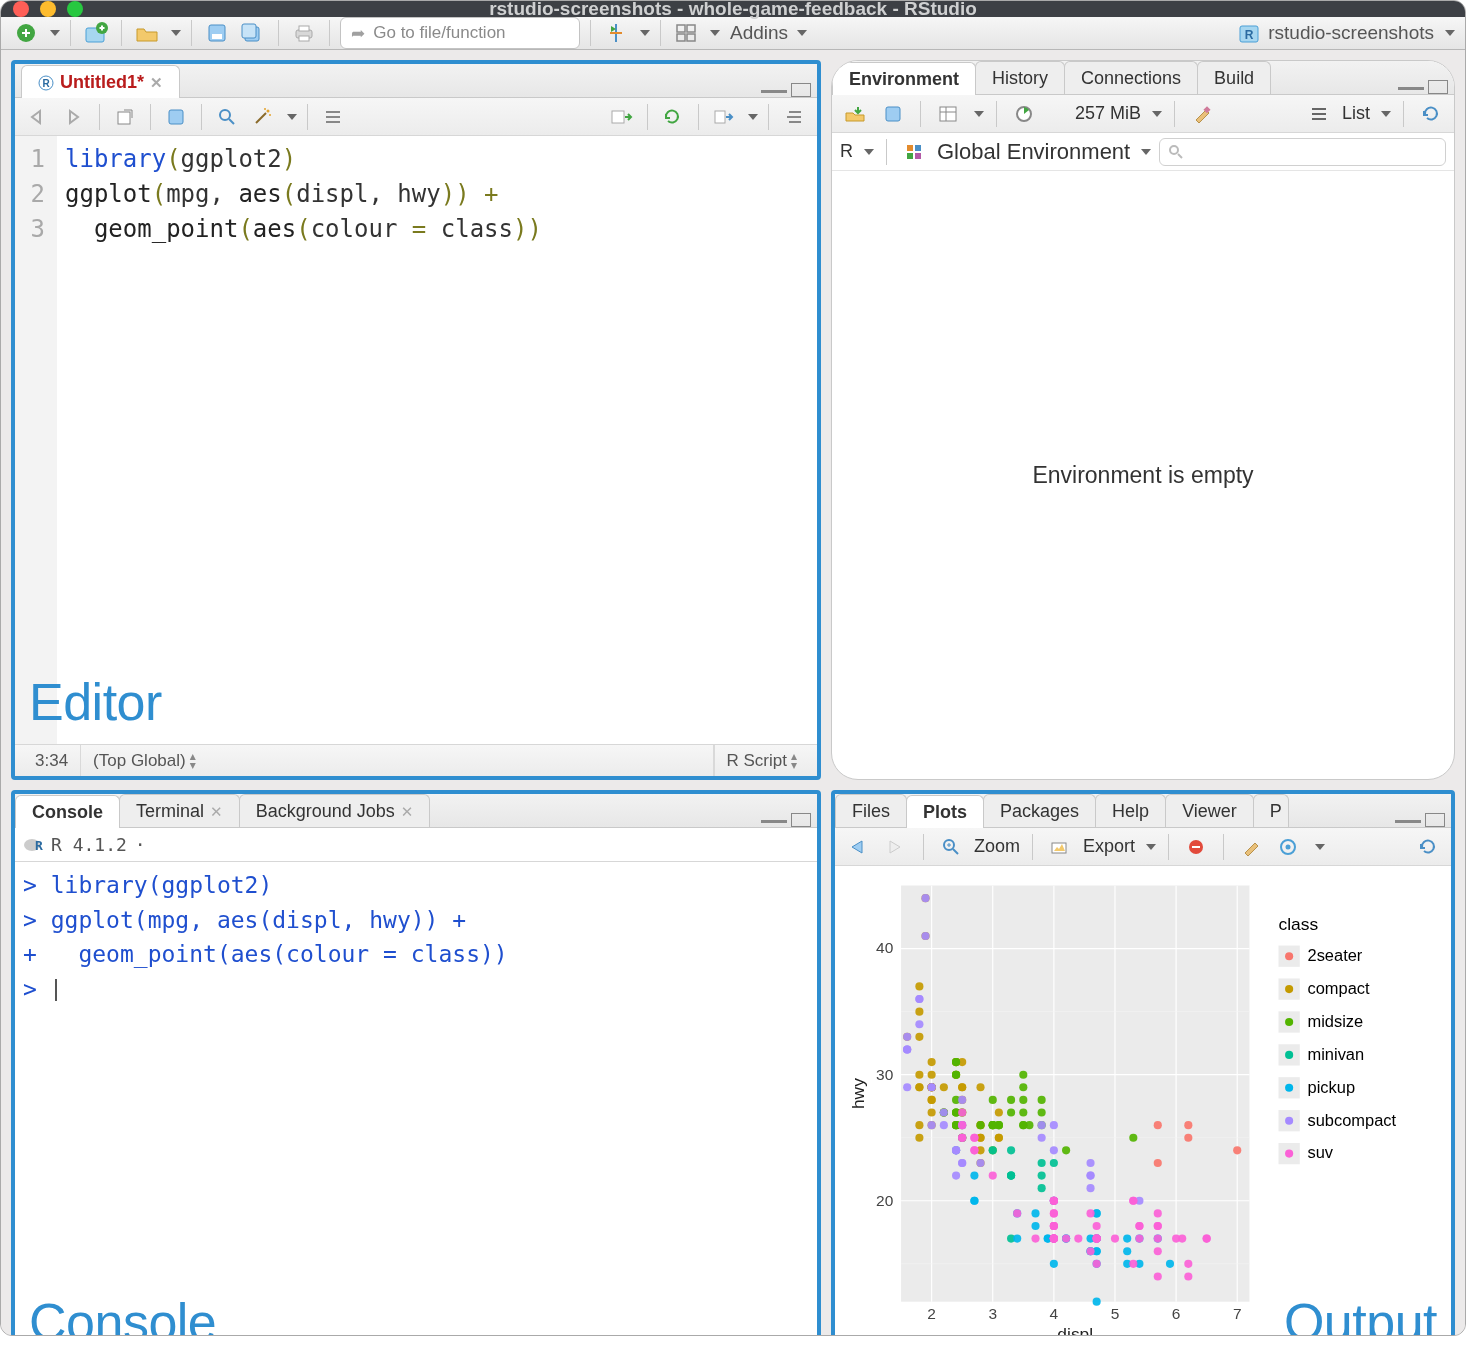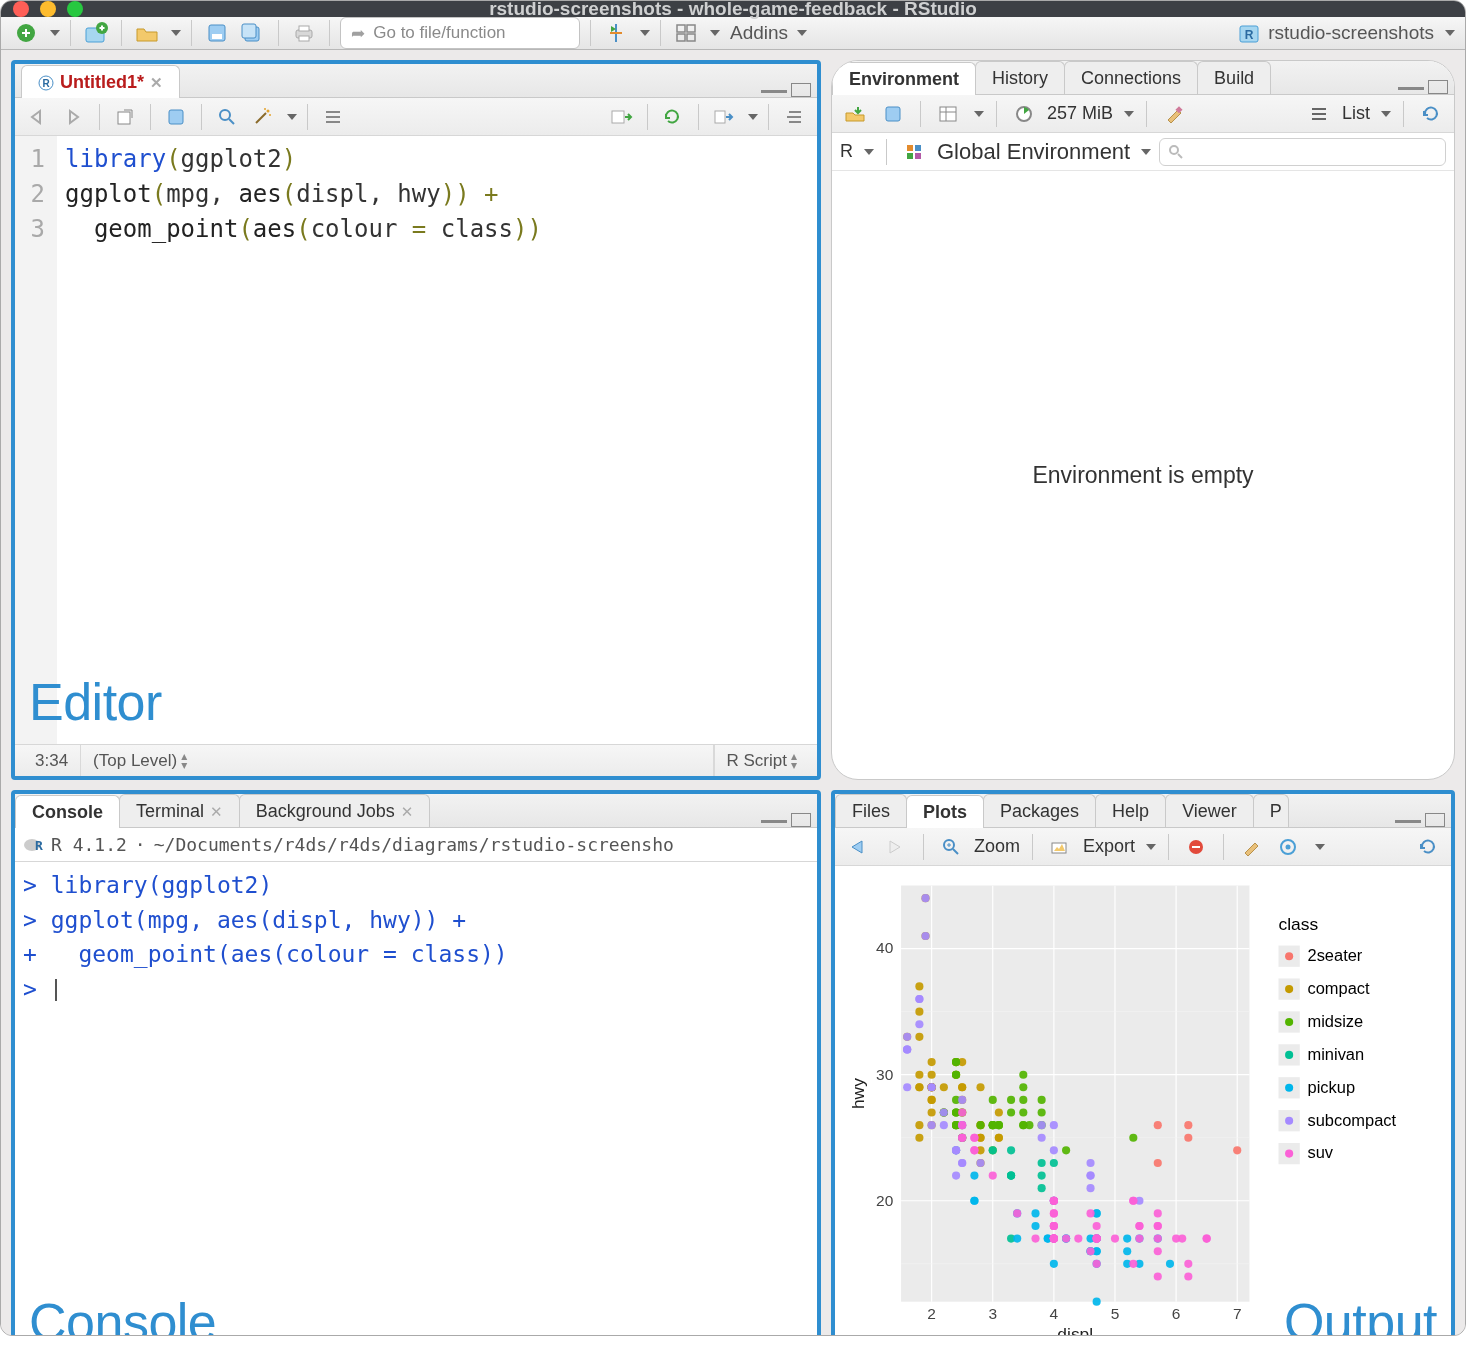--- a/index.html
+++ b/index.html
@@ -405,21 +405,21 @@
           <div>2</div>
           <div>3</div>
         </div>
         <div class="codearea"><span class="kw">library</span><span class="paren">(</span>ggplot2<span class="paren">)</span>
 <span class="fn">ggplot</span><span class="paren">(</span>mpg, <span class="fn">aes</span><span class="paren">(</span>displ, hwy<span class="paren">))</span> <span class="op">+</span>
   <span class="fn">geom_point</span><span class="paren">(</span><span class="fn">aes</span><span class="paren">(</span>colour <span class="op">=</span> class<span class="paren">))</span></div>
       </div>
       <div class="statusbar">
         <div class="status-cell">3:34</div>
         <div class="status-cell flex">
-            <span>(Top Level)</span>
+            <span>(Top Global)</span>
             <span class="updown">
               <span>▴</span>
               <span>▾</span>
             </span>
           </div>
         <div class="status-cell right">
             <span>R Script</span>
             <span class="updown">
               <span>▴</span>
               <span>▾</span>
@@ -461,21 +461,21 @@
             </svg>
           </span>
           <span class="caret"></span>
         <div class="sep"></div>
         <span class="icon-btn">
             <svg width="18" height="18">
               <circle cx="9" cy="9" r="7" fill="#fff" stroke="#888" stroke-width="2"></circle>
               <path d="M9 9L9 2A7 7 0 0 1 14 5z" fill="#42a642"></path>
             </svg>
           </span>
-        <span style="font-size:18px;">257 MiB</span>
+        <span style="font-size:18px;margin-left:28px;">257 MiB</span>
         <span class="caret"></span>
         <div class="sep"></div>
         <span class="icon-btn">
             <svg width="20" height="20">
               <path d="M4 16L14 6l3 3L7 19z" fill="#e9c07a" stroke="#b8914a"></path>
               <rect x="13" y="3" width="5" height="5" transform="rotate(45 15 5)" fill="#d07a9a"></rect>
             </svg>
           </span>
         <div style="flex:1"></div>
         <span class="icon-btn">
@@ -537,21 +537,20 @@
           <span class="wndicon"></span>
         </div>
       </div>
       <div class="console-header">
         <svg width="20" height="18">
             <ellipse cx="9" cy="9" rx="8" ry="6" fill="#ccc"></ellipse>
             <text x="12" y="14" font-size="13" font-weight="bold" fill="#2a6aa0">R</text>
           </svg>
         <span>R 4.1.2</span>
         <span>·</span>
-        <span style="overflow:hidden;text-overflow:ellipsis;white-space:nowrap;">~/Documents/r4ds/r4ds/diagrams/rstudio-screensho</span>
       </div>
       <div class="console-body"><span class="prompt">&gt;</span> <span class="cmd">library(ggplot2)</span>
 <span class="prompt">&gt;</span> <span class="cmd">ggplot(mpg, aes(displ, hwy)) +</span>
 <span class="prompt">+</span> <span class="cmd">  geom_point(aes(colour = class))</span>
 <span class="prompt">&gt;</span> <span class="cursor"></span></div>
       <div class="pane-label" style="left:14px;bottom:8px;">Console</div>
     </div>
 
     <div class="pane" style="grid-column:2;grid-row:2;">
       <div class="tabrow">

